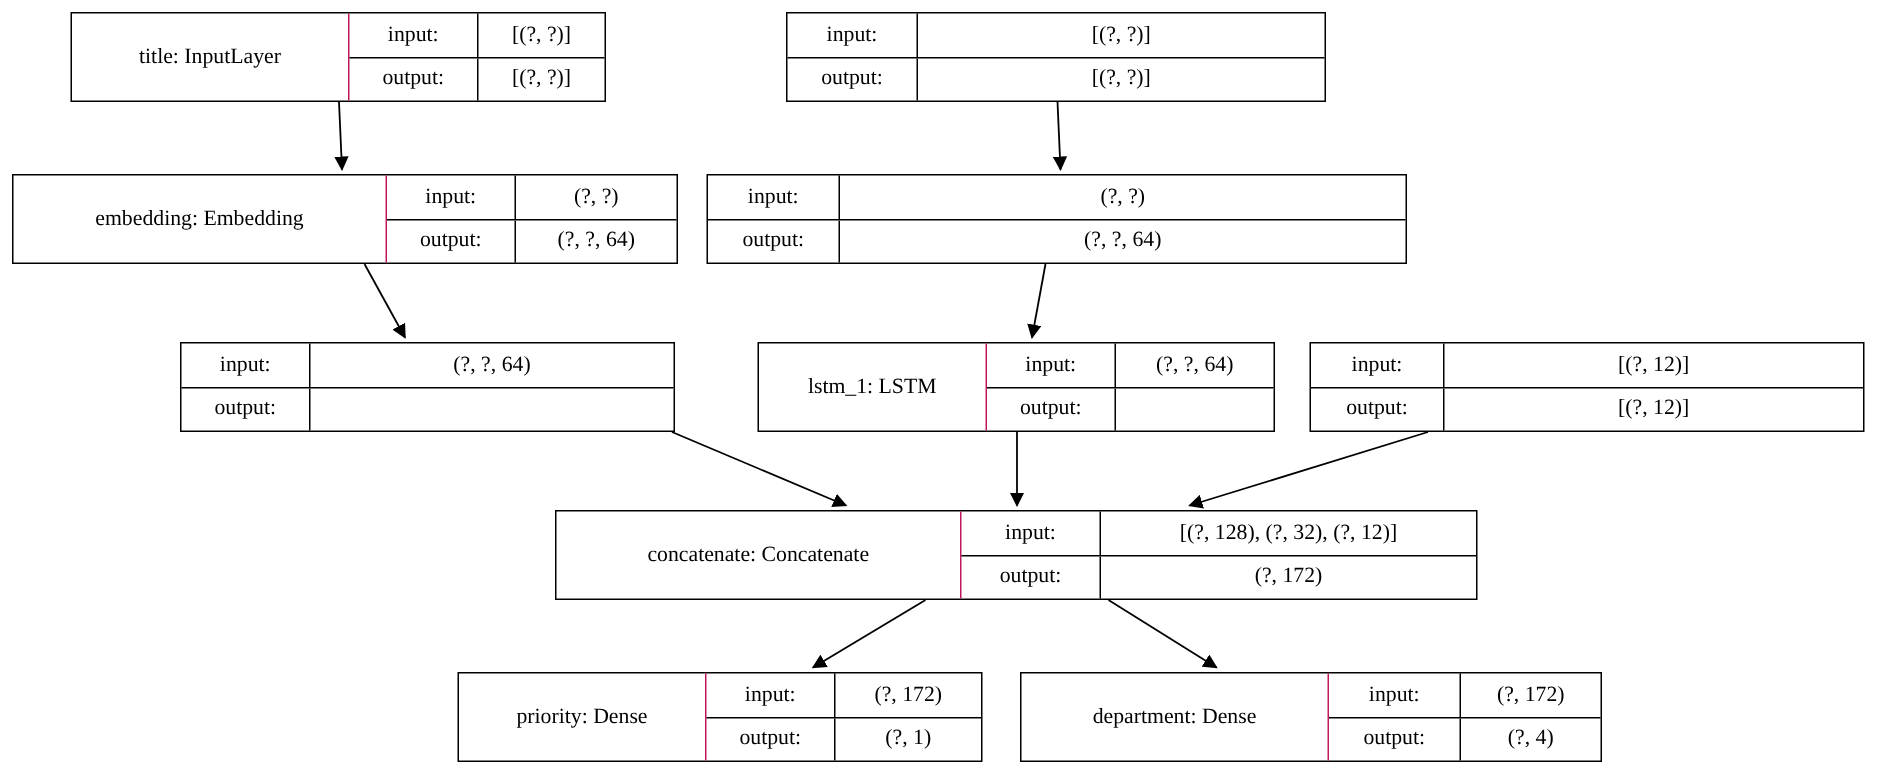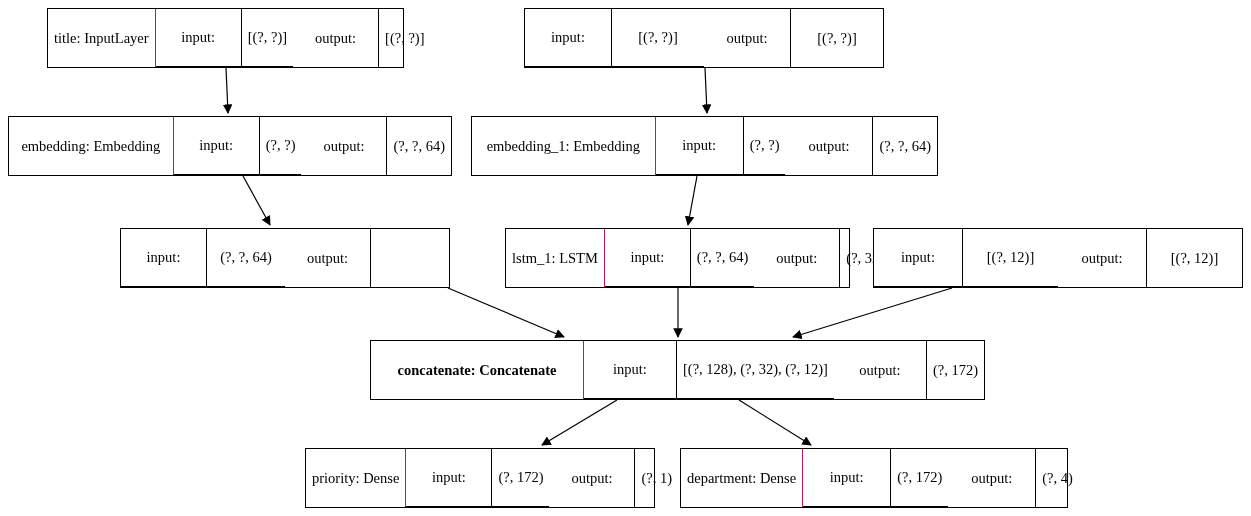--- a/index.html
+++ b/index.html
@@ -43,21 +43,21 @@
     display: flex;
     align-items: center;
     justify-content: center;
     text-align: center;
     padding: 0 6px;
     white-space: nowrap;
   }
   .io {
     flex: 1;
     display: flex;
-    flex-direction: row;
+    flex-direction: column;
   }
   .io-row {
     flex: 1;
     display: flex;
     box-sizing: border-box;
   }
   .io-row.first {
     border-bottom: 1px solid #000000;
   }
   .io-label {
@@ -135,21 +135,20 @@
         <div class="io-value">(?, ?)</div>
       </div>
       <div class="io-row">
         <div class="io-label" style="width:86px;">output:</div>
         <div class="io-value">(?, ?, 64)</div>
       </div>
     </div>
   </div>
 
   <div class="node" style="left:471px; top:116px; width:467px;">
-    <div class="name-cell" style="width:270px;">embedding_1: Embedding</div>
     <div class="io">
       <div class="io-row first">
         <div class="io-label" style="width:88px;">input:</div>
         <div class="io-value">(?, ?)</div>
       </div>
       <div class="io-row">
         <div class="io-label" style="width:88px;">output:</div>
         <div class="io-value">(?, ?, 64)</div>
       </div>
     </div>
@@ -169,40 +168,39 @@
 
   <div class="node" style="left:505px; top:228px; width:345px;">
     <div class="name-cell" style="width:152px;text-align:center;">lstm_1: LSTM</div>
     <div class="io">
       <div class="io-row first">
         <div class="io-label" style="width:86px;">input:</div>
         <div class="io-value">(?, ?, 64)</div>
       </div>
       <div class="io-row">
         <div class="io-label" style="width:86px;">output:</div>
-        <div class="io-value">(?, 32)</div>
       </div>
     </div>
   </div>
 
   <div class="node" style="left:873px; top:228px; width:370px;">
     <div class="io">
       <div class="io-row first">
         <div class="io-label" style="width:89px;">input:</div>
         <div class="io-value">[(?, 12)]</div>
       </div>
       <div class="io-row">
         <div class="io-label" style="width:89px;">output:</div>
         <div class="io-value">[(?, 12)]</div>
       </div>
     </div>
   </div>
 
   <div class="node" style="left:370px; top:340px; width:615px;">
-    <div class="name-cell" style="width:270px;font-weight:bold;">concatenate: Concatenate</div>
+    <div class="name-cell" style="width:270px;">concatenate: Concatenate</div>
     <div class="io">
       <div class="io-row first">
         <div class="io-label" style="width:93px;">input:</div>
         <div class="io-value">[(?, 128), (?, 32), (?, 12)]</div>
       </div>
       <div class="io-row">
         <div class="io-label" style="width:93px;">output:</div>
         <div class="io-value">(?, 172)</div>
       </div>
     </div>

